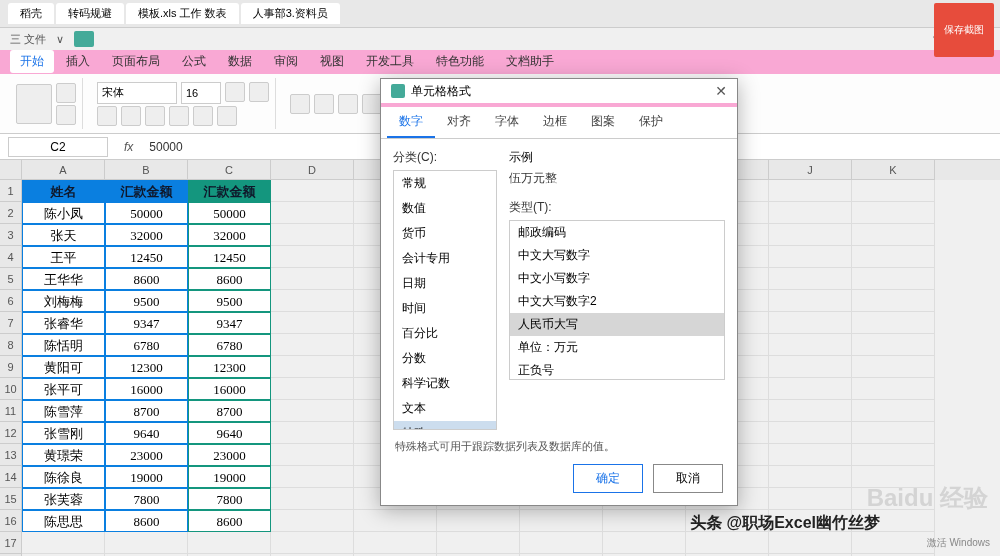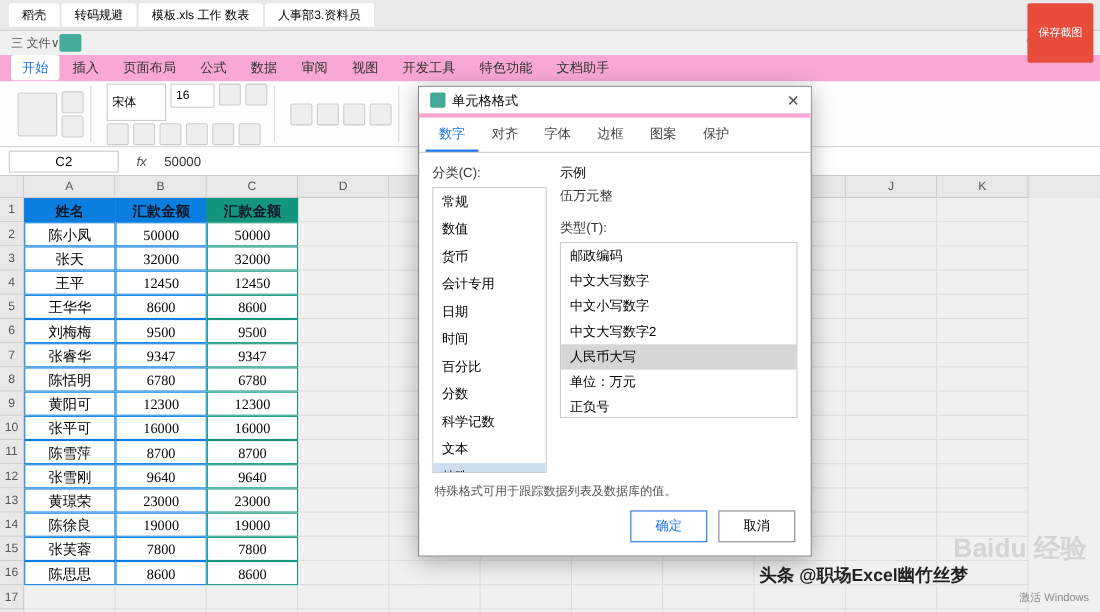--- a/index.html
+++ b/index.html
@@ -1,29 +1,29 @@
 <!DOCTYPE html>
 <html><head>
 <meta charset="utf-8">
 <style>
 *{margin:0;padding:0;box-sizing:border-box;font-family:"Microsoft YaHei",Arial,sans-serif}
 body{width:1000px;height:556px;overflow:hidden;background:#f0f0f0;position:relative}
 .tabbar{height:28px;background:#e8e8e8;display:flex;align-items:center;gap:2px;padding:0 8px;border-bottom:1px solid #ccc}
 .tab{padding:3px 12px;background:#fff;font-size:11px;border-radius:3px 3px 0 0}
 .tab.active{background:#fff}
-.titlebar{height:22px;display:flex;align-items:center;padding:0 10px;font-size:11px;color:#555;}
+.titlebar{height:22px;display:flex;align-items:center;padding:0 10px;font-size:11px;color:#555;gap:10px}
 .ribbon-tabs{height:24px;display:flex;align-items:flex-start;background:#f9a8d4;padding:0 10px;gap:2px;font-size:12px}
 .ribbon-tab{padding:3px 10px;cursor:pointer;color:#333}
 .ribbon-tab.active{background:#fff;color:#1a73e8;border-radius:3px}
 .save-btn{width:20px;height:16px;background:#4a9;border-radius:2px;margin-right:8px}
 .ribbon{height:60px;background:#fdfdfd;border-bottom:1px solid #ccc;display:flex;align-items:center;padding:4px 10px;gap:8px}
 .ribbon-group{display:flex;gap:4px;align-items:center;padding:0 6px;border-right:1px solid #ddd;height:100%}
 .ribbon-btn{width:20px;height:20px;background:#eee;border:1px solid #ccc;border-radius:2px}
 .ribbon-btn.lg{width:36px;height:40px}
-.font-select{width:54px;height:22px;border:1px solid #ccc;font-size:11px;padding:16px 4px}
+.font-select{width:80px;height:22px;border:1px solid #ccc;font-size:11px;padding:4px 4px}
 .size-select{width:40px;height:22px;border:1px solid #ccc;font-size:11px;padding:0 4px}
 .namebox{height:26px;background:#fff;border-bottom:1px solid #ccc;display:flex;align-items:center}
 .cell-ref{width:100px;border:1px solid #ccc;padding:2px 8px;margin:0 8px;font-size:12px;text-align:center}
 .fx-icon{padding:0 8px;font-style:italic;font-size:12px;color:#555}
 .formula-input{flex:1;padding:2px 8px;font-size:12px;color:#333;border:none}
 .col-headers{display:flex;margin-left:22px}
 .col-h{width:83px;height:20px;background:#e8e8e8;border-right:1px solid #ccc;border-bottom:1px solid #ccc;text-align:center;font-size:11px;line-height:20px;color:#555}
 .row-h{width:22px;height:22px;background:#e8e8e8;border-right:1px solid #ccc;border-bottom:1px solid #ccc;text-align:center;font-size:11px;line-height:22px;color:#555}
 .cells-wrap{display:flex}
 .rows-col{display:flex;flex-direction:column}

